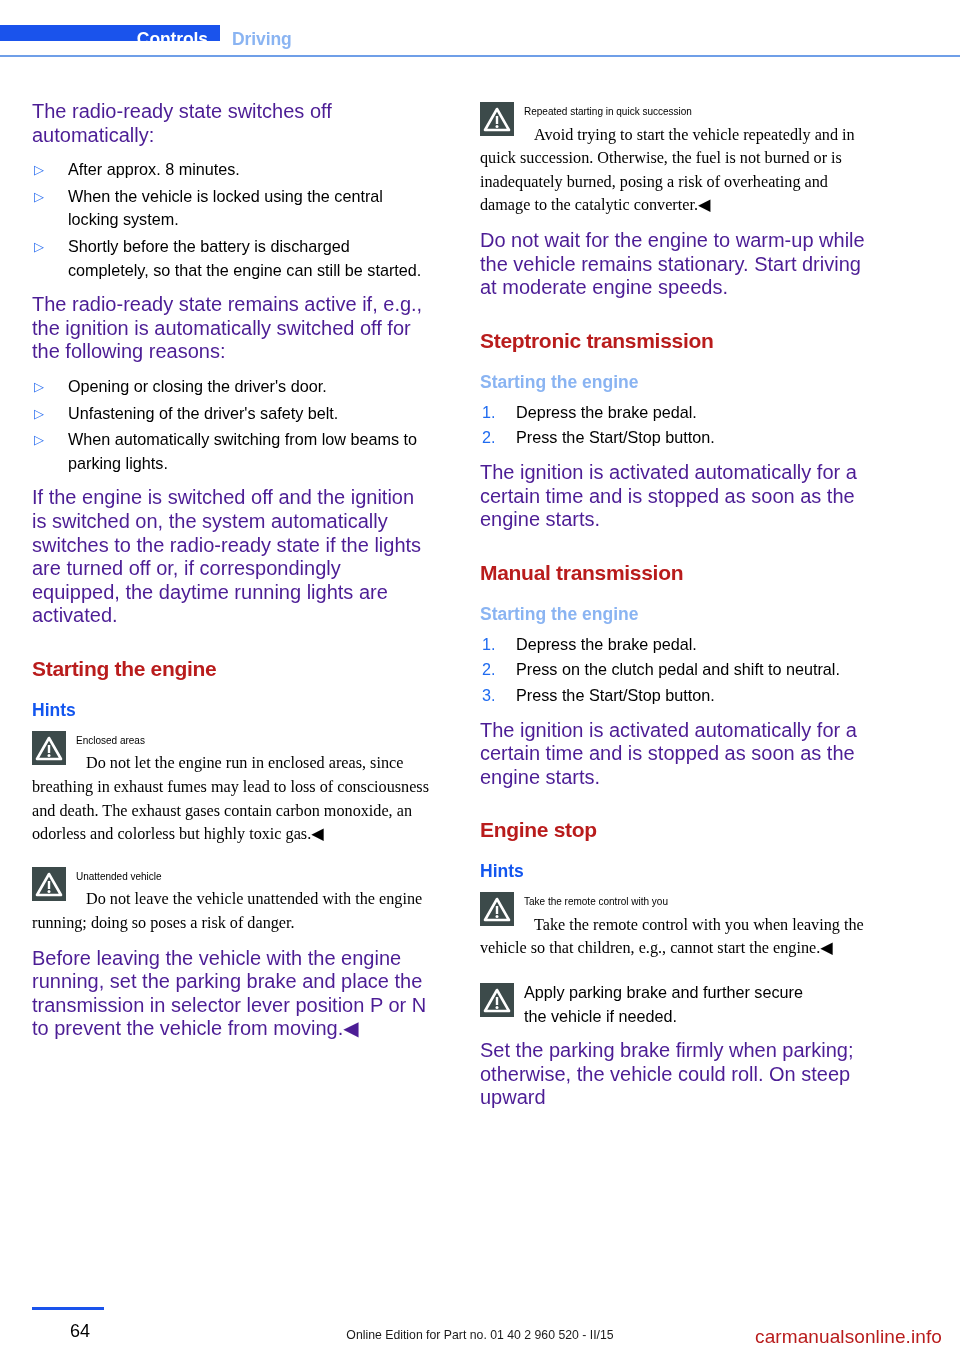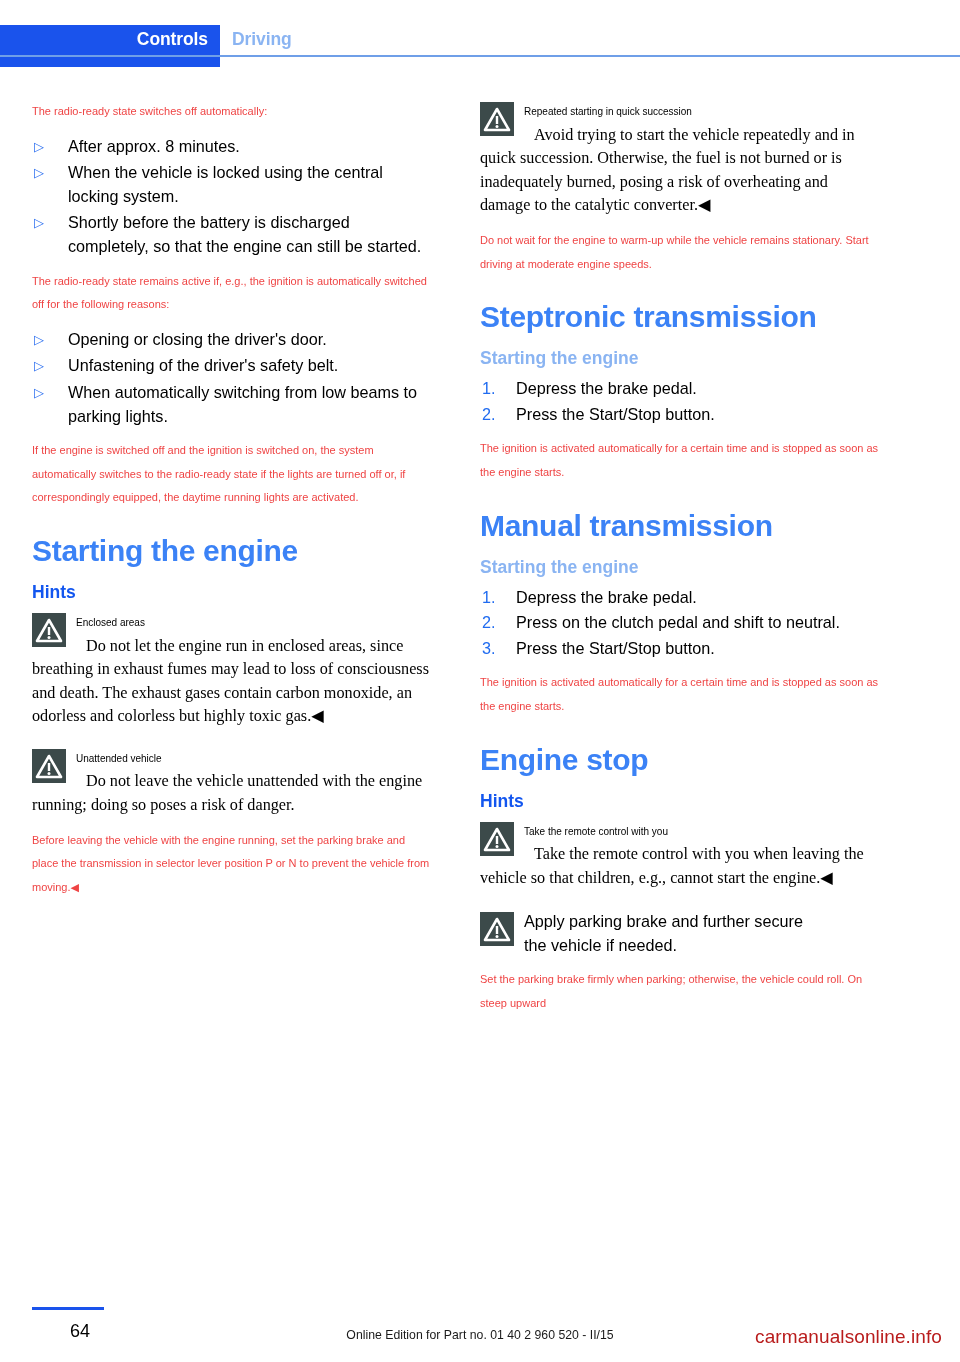--- a/index.html
+++ b/index.html
@@ -23,21 +23,21 @@
   }
   .header-rule {
     position: absolute;
     left: 0; top: 30px;
     width: 960px; height: 2px;
     background: #6f9fe8;
   }
   .tab-active {
     position: absolute;
     left: 0; top: 0;
-    width: 220px; height: 42px;
+    width: 220px; height: 16px;
     background: #1a53ec;
   }
   .tab-active-label {
     position: absolute;
     right: 12px; top: 4px;
     font-size: 17.5px; font-weight: bold;
     color: #ffffff;
     letter-spacing: -0.1px;
   }
   .tab-inactive-label {
@@ -54,29 +54,29 @@
     position: absolute;
     top: 100px;
     width: 400px;
   }
   .col-left  { left: 32px; }
   .col-right { left: 480px; }
 
   
   p.body {
     margin: 0 0 11px 0;
-    font-size: 11px;
-    line-height: 23.6px;
-    color: #ef4444;
+    font-size: 20px;
+    line-height: 23.6px;
+    color: #4c1d95;
   }
   h2.sec {
     margin: 26px 0 14px 0;
-    font-size: 30px;
+    font-size: 21px;
     font-weight: bold;
-    color: #3b82f6;
+    color: #b91c1c;
     letter-spacing: -0.3px;
     line-height: 30px;
   }
   h3.sub {
     margin: 0 0 7px 0;
     font-size: 17.5px;
     font-weight: bold;
     color: #1356ef;
     line-height: 24px;
   }

